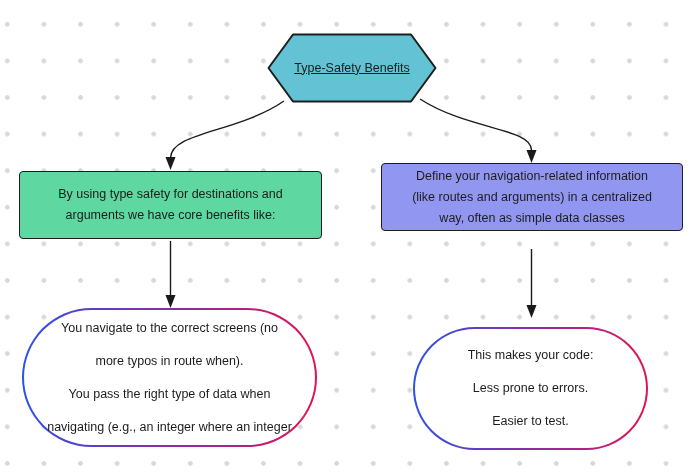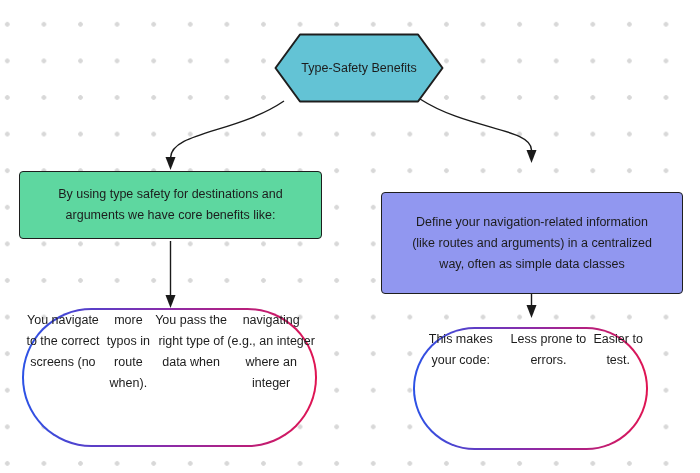--- a/index.html
+++ b/index.html
@@ -44,24 +44,25 @@
     justify-content: center;
     text-align: center;
     color: #1c1c1c;
     font-size: 12.5px;
     line-height: 21px;
   }
   .node .line { white-space: nowrap; }
 
   
   .hexagon {
-    left: 274px;
+    left: 267px;
     top: 33px;
     width: 170px;
     height: 70px;
+    text-decoration: underline;
   }
   .hexagon svg {
     position: absolute;
     left: 0; top: 0;
     width: 170px;
     height: 70px;
   }
   .hexagon .hex-label {
     position: relative;
     z-index: 1;
@@ -76,23 +77,22 @@
     left: 19px;
     top: 171px;
     width: 303px;
     height: 68px;
     background: #5ed7a0;
   }
   .rect-purple {
     left: 381px;
     top: 163px;
     width: 302px;
-    height: 102px;
+    height: 68px;
     background: #9197f0;
-    margin-top: 29px;
   }
 
   
   .stadium-wrap {
     position: absolute;
     box-sizing: border-box;
     padding: 2px;
     background: linear-gradient(90deg, #2b52e6 0%, #8c2ba8 50%, #e01452 100%);
   }
   .stadium-left {
@@ -108,26 +108,27 @@
     width: 235px;
     height: 123px;
     border-radius: 62px;
   }
   .stadium-inner {
     position: relative;
     width: 100%;
     height: 100%;
     background: #ffffff;
     display: flex;
-    flex-direction: row;
+    flex-direction: column;
     justify-content: center;
     text-align: center;
     color: #1c1c1c;
     font-size: 12.5px;
     line-height: 21px;
+    gap: 12px;
   }
   .stadium-left .stadium-inner { border-radius: 68px; }
   .stadium-right .stadium-inner { border-radius: 60px; }
 </style>
 </head>
 <body>
 
 <div class="canvas">
 
   <svg class="edges" viewBox="0 0 700 473">

